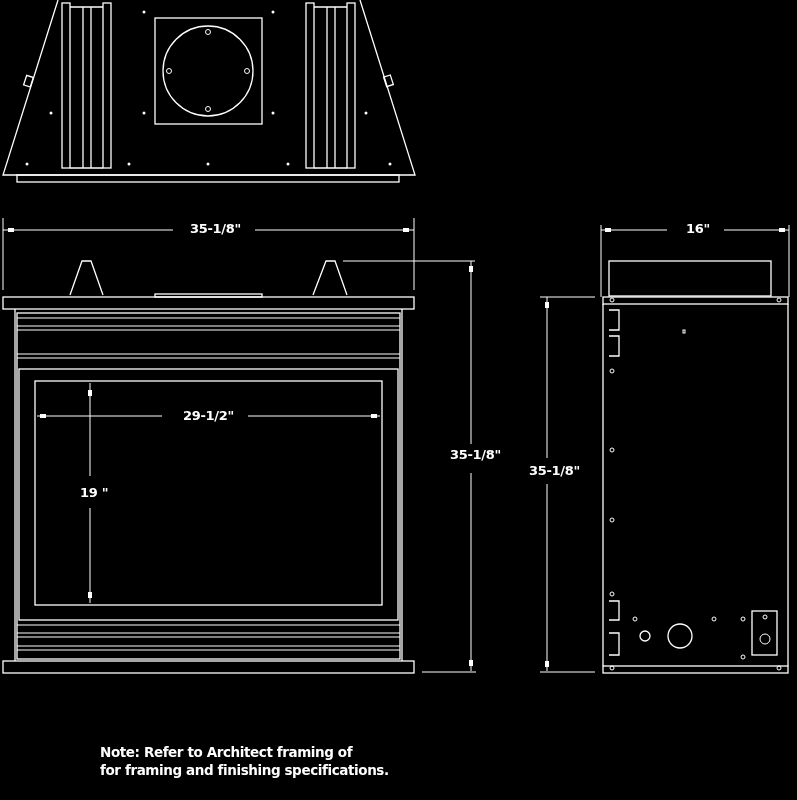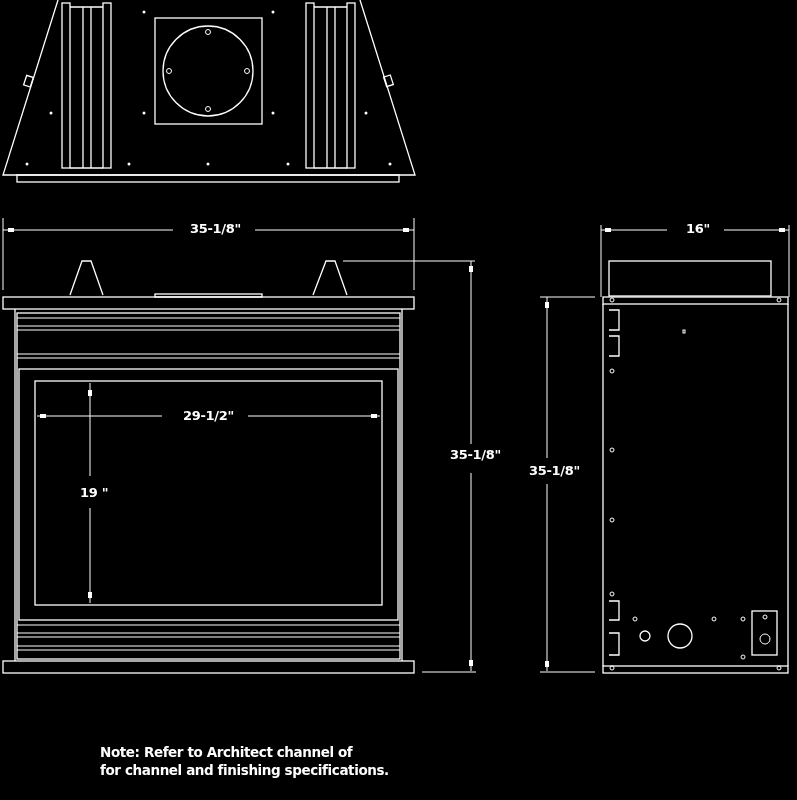--- a/index.html
+++ b/index.html
@@ -163,15 +163,15 @@
 </svg>
 
 <div class="dim" style="left:190px; top:221px;">35-1/8"</div>
 <div class="dim" style="left:183px; top:408px;">29-1/2"</div>
 <div class="dim" style="left:80px; top:485px;">19 "</div>
 <div class="dim" style="left:450px; top:447px;">35-1/8"</div>
 <div class="dim" style="left:686px; top:221px;">16"</div>
 <div class="dim" style="left:529px; top:463px;">35-1/8"</div>
 
 <div class="note">
-  <div>Note: Refer to Architect channel of</div>
-  <div>for channel and finishing specifications.</div>
+  <div>Note: Refer to Architect framing of</div>
+  <div>for framing and finishing specifications.</div>
 </div>
 
 </body></html>

